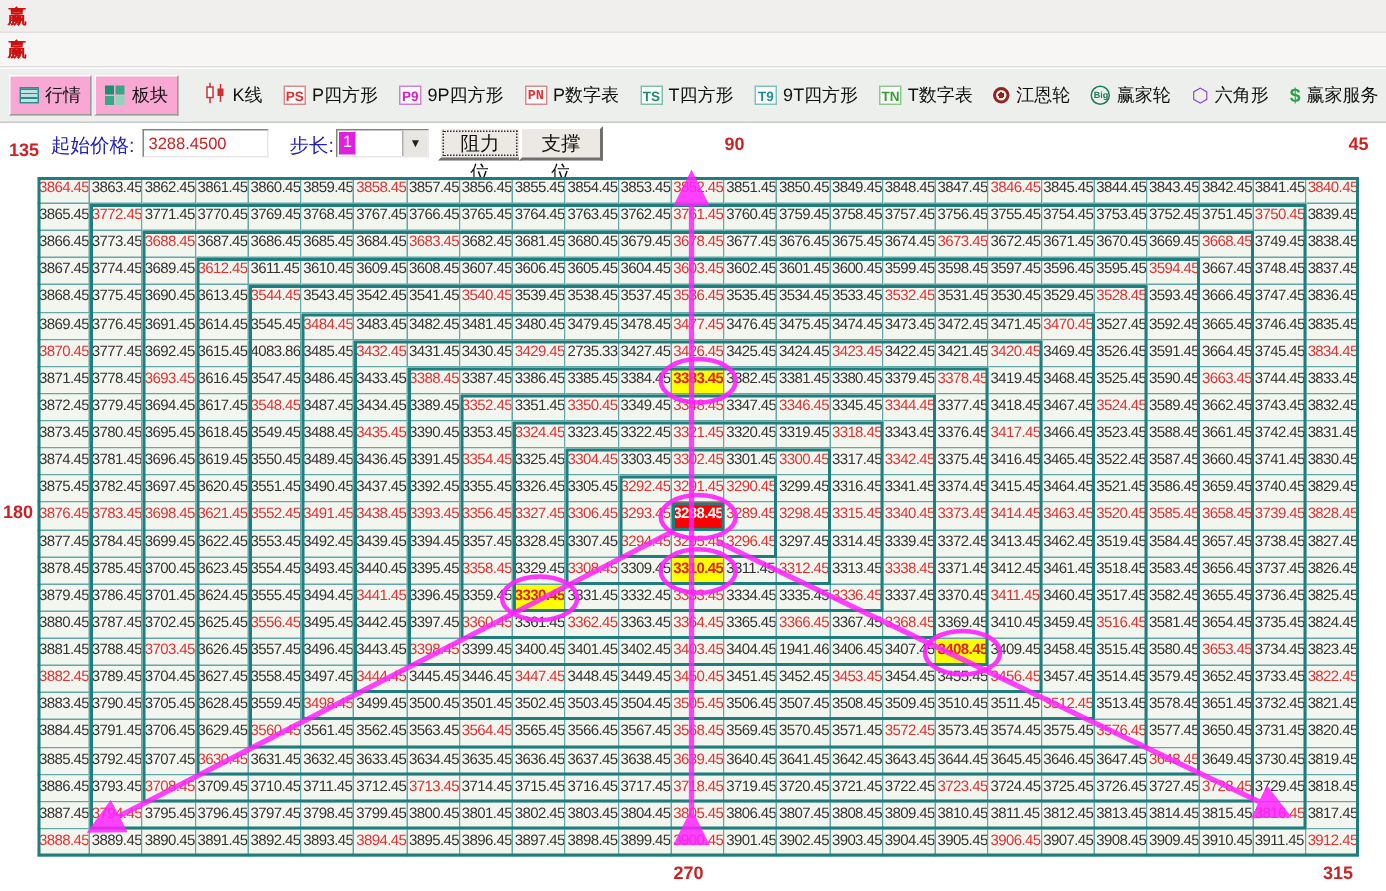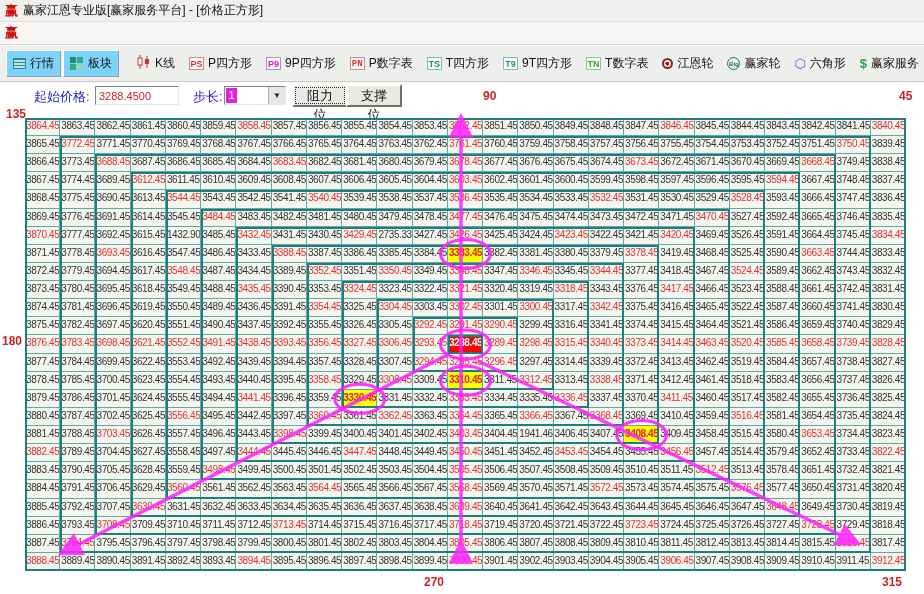--- a/index.html
+++ b/index.html
@@ -13,21 +13,21 @@
   .title-text{font-size:12px;color:#111;}
   .menubar{position:absolute;left:0;top:22px;width:924px;height:23px;background:#f7f6f5;
            display:flex;align-items:center;box-sizing:border-box;padding-left:5px;
            border-bottom:1px solid #dcdcdc;}
   .menu-item{font-size:12px;color:#111;padding:3px 9px;cursor:default;}
   .toolbar{position:absolute;left:0;top:45px;width:924px;height:37px;background:#edefec;
            display:flex;align-items:center;box-sizing:border-box;padding-left:6px;
            border-top:1px solid #ffffff;border-bottom:1px solid #c9c9c9;}
   .tb-item{display:flex;align-items:center;gap:4px;font-size:12px;color:#111;
            padding:4px 6px;margin-right:2px;white-space:nowrap;}
-  .tb-item.raised{border:1px solid;border-color:#ffffff #9b9b9b #9b9b9b #ffffff;background:#7dd3fc;}
+  .tb-item.raised{border:1px solid;border-color:#ffffff #9b9b9b #9b9b9b #ffffff;background:#f9a8d4;}
   .tb-sep{width:1px;height:22px;background:#c2c2c2;margin:0 5px;box-shadow:1px 0 0 #fff;}
   
   .ico-table{width:13px;height:11px;border:1px solid #2a8c8c;box-sizing:border-box;
      background:repeating-linear-gradient(0deg,#bfe3e3 0 2px,#2a8c8c 2px 3px),#bfe3e3;}
   .ico-blocks{width:6px;height:6px;background:#1d8f6f;box-shadow:7px 0 0 #35a985,0 7px 0 #35a985,7px 7px 0 #8fd4bb;margin:0 8px 7px 0;}
   .lbox{display:inline-block;width:15px;height:13px;line-height:13px;text-align:center;
         font-size:9px;font-weight:bold;background:#fdfdfd;box-sizing:border-box;border:1px solid;}
   .lbox.ps{color:#e03030;border-color:#d98888;}
   .lbox.p9{color:#d020d0;border-color:#d080d0;}
   .lbox.pn{color:#e03030;border-color:#d98888;font-family:Liberation Mono, monospace;}
@@ -72,21 +72,20 @@
   .ring{position:absolute;border:2px solid #1e7d7d;box-sizing:border-box;}
   #anno-svg{position:absolute;left:0;top:0;width:924px;height:594px;pointer-events:none;}
   .watermark{position:absolute;color:rgba(150,160,150,0.38);font-size:17px;letter-spacing:2px;font-weight:bold;}
   .wm-circle{position:absolute;border:6px solid rgba(160,170,160,0.18);border-radius:50%;}
 </style>
 </head>
 <body>
 
 <div class="titlebar">
   <span class="app-icon">赢</span>
-  <span class="title-text">赢家江恩专业版[赢家服务平台] - [价格正方形]</span>
 </div>
 
 <div class="menubar">
   <span class="app-icon">赢</span>
 </div>
 
 <div class="toolbar" id="toolbar">
     <span class="tb-item raised">
       <span class="ico-table"></span>
       <span>行情</span>
@@ -141,37 +140,37 @@
       <span class="ico-hex">⬡</span>
       <span>六角形</span>
     </span>
     <span class="tb-item">
       <span class="ico-dollar">$</span>
       <span>赢家服务</span>
     </span>
   </div>
 
 <div class="controls">
-  <span class="angle-label" style="left:6px;top:25px;text-align:center;">135</span>
+  <span class="angle-label" style="left:6px;top:11px;text-align:center;">135</span>
   <span class="blue-label" style="left:34px;top:6px;">起始价格:</span>
   <input class="price-input" value="3288.4500" style="">
   <span class="blue-label" style="left:193px;top:6px;">步长:</span>
   <div class="combo">
     <span class="combo-sel">1</span>
     <span class="combo-btn">▼</span>
   </div>
   <button class="push-btn focused" style="left:292px;width:56px;">阻力位</button>
   <button class="push-btn" style="left:346px;width:56px;">支撑位</button>
   <span class="angle-label" style="left:483px;top:7px;">90</span>
   <span class="angle-label" style="left:899px;top:7px;">45</span>
 </div>
 
 <span class="angle-label" style="left:2px;top:334px;">180</span>
 <span class="angle-label" style="left:32px;top:575px;margin-top:30px;">225</span>
-<span class="angle-label" style="left:424px;top:575px;">270</span>
+<span class="angle-label" style="left:449px;top:575px;">270</span>
 <span class="angle-label" style="left:882px;top:575px;">315</span>
 
 <div class="wm-circle" style="left:95px;top:255px;width:90px;height:90px;"></div>
 <div class="wm-circle" style="left:135px;top:440px;width:70px;height:70px;"></div>
 <div class="wm-circle" style="left:610px;top:435px;width:70px;height:70px;"></div>
 <span class="watermark" style="left:378px;top:447px;">QQ:100800360</span>
 
 <div id="grid-wrap">
   <div id="gann-grid">
       <div class="cell red">3864.45</div>
@@ -321,21 +320,21 @@
       <div class="cell red">3470.45</div>
       <div class="cell">3527.45</div>
       <div class="cell">3592.45</div>
       <div class="cell">3665.45</div>
       <div class="cell">3746.45</div>
       <div class="cell">3835.45</div>
       <div class="cell red">3870.45</div>
       <div class="cell">3777.45</div>
       <div class="cell">3692.45</div>
       <div class="cell">3615.45</div>
-      <div class="cell">1432.90</div>
+      <div class="cell">4083.86</div>
       <div class="cell">3485.45</div>
       <div class="cell red">3432.45</div>
       <div class="cell">3431.45</div>
       <div class="cell">3430.45</div>
       <div class="cell red">3429.45</div>
       <div class="cell">2735.33</div>
       <div class="cell">3427.45</div>
       <div class="cell red">3426.45</div>
       <div class="cell">3425.45</div>
       <div class="cell">3424.45</div>

